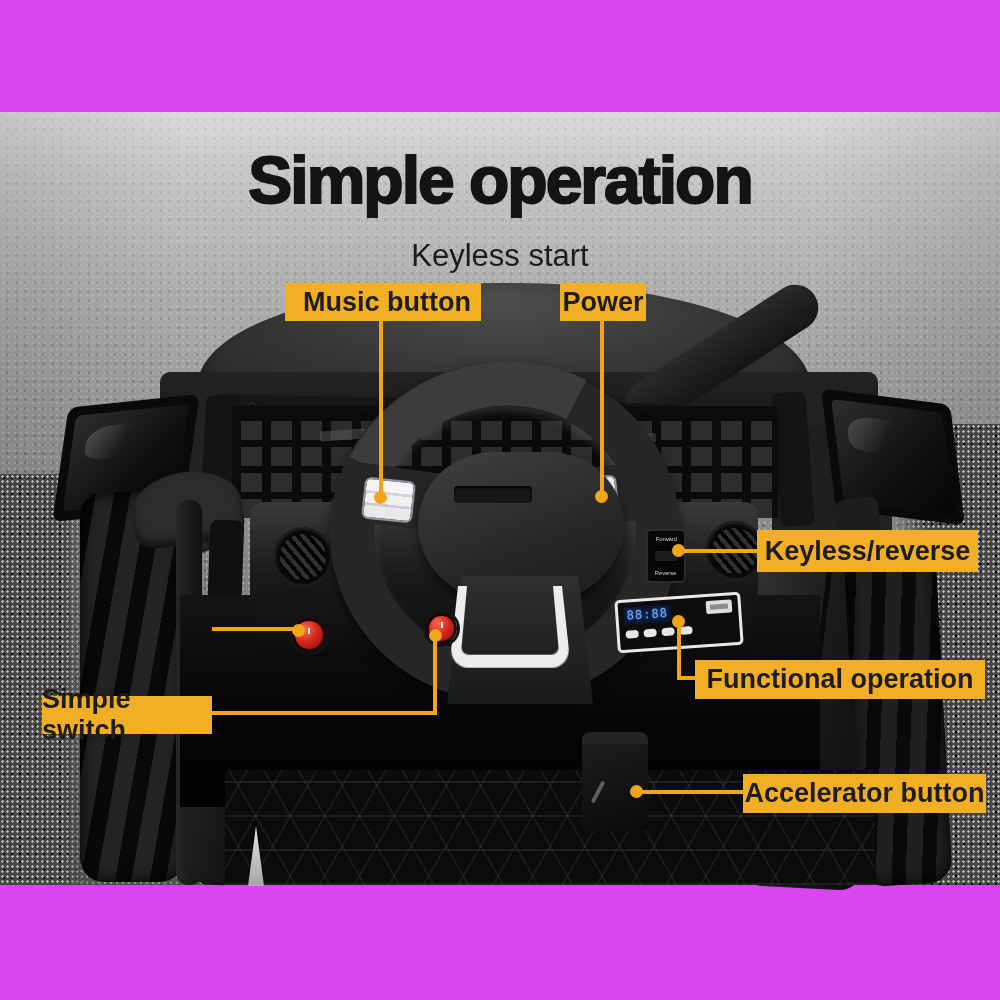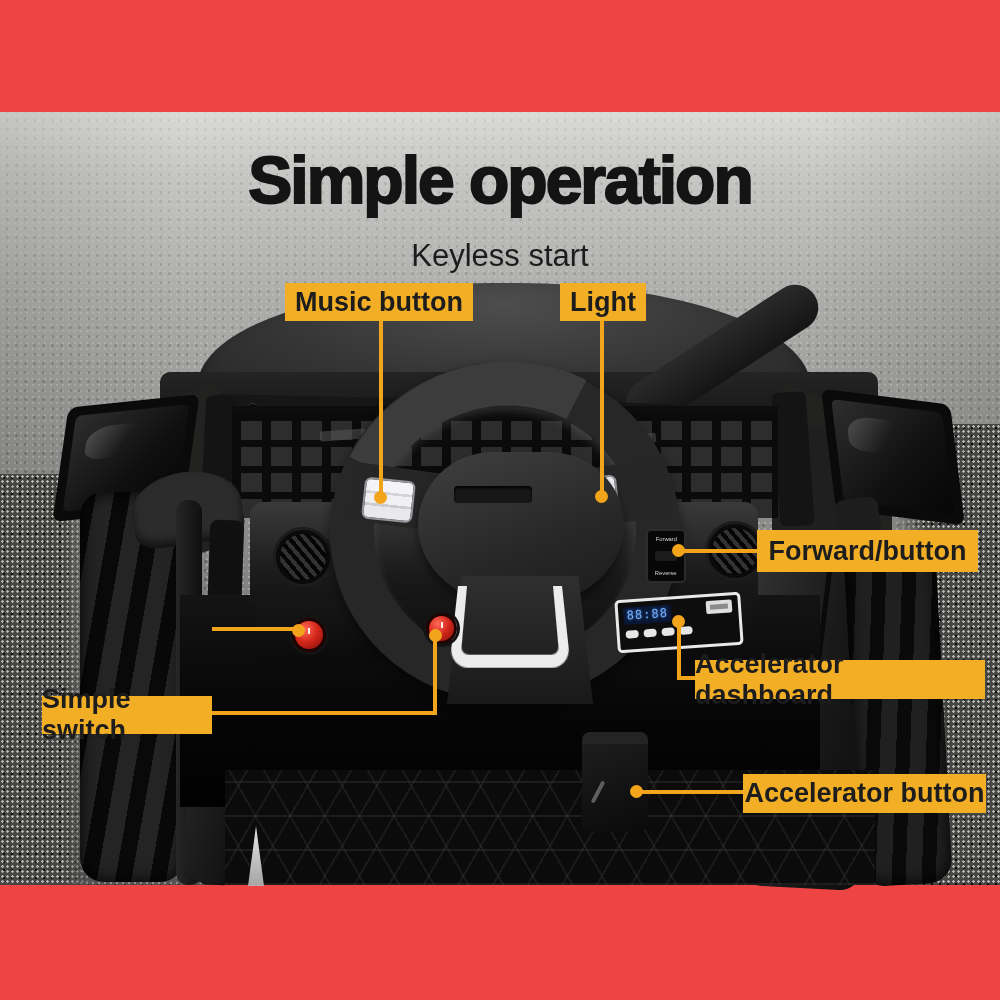--- a/index.html
+++ b/index.html
@@ -1,16 +1,16 @@
 <!DOCTYPE html>
 <html><head>
 <meta charset="utf-8">
 <style>
   html,body{margin:0;padding:0;background:#ffffff;}
-  .page{position:relative;width:1000px;height:1000px;background:#ef4444;overflow:hidden;
+  .page{position:relative;width:1000px;height:1000px;background:#d946ef;overflow:hidden;
         font-family:"Liberation Sans",sans-serif;}
   .abs{position:absolute;}
 
   
   .asphalt{left:0;top:112px;width:1000px;height:773px;
     background:linear-gradient(180deg,#dadad8 0%,#c6c6c4 8%,#adadab 24%,#999997 42%,#8a8a88 58%,#7a7a78 75%,#6b6b69 90%,#616160 100%);}
   .asphalt::before{content:"";position:absolute;inset:0;
     background-image:radial-gradient(rgba(255,255,255,.5) 1px,transparent 1.6px),
                      radial-gradient(rgba(0,0,0,.45) 1px,transparent 1.6px);
     background-size:6px 6px,9px 9px;background-position:0 0,3px 4px;
@@ -157,21 +157,21 @@
     background:linear-gradient(160deg,#1d1d1d,#0a0a0a);border-top:12px solid #242424;box-sizing:border-box;}
   .pedal::after{content:"";position:absolute;left:14px;top:36px;width:4px;height:24px;background:#9a9a9a;
     opacity:.55;transform:rotate(28deg);border-radius:2px;}
 
   
   .co-box{position:absolute;background:#F2AF25;color:#1d1d1d;display:flex;align-items:center;justify-content:center;
     font-size:27px;font-weight:bold;z-index:21;letter-spacing:0;}
   .cline{position:absolute;background:#F2A51B;z-index:20;}
   .cdot{position:absolute;width:13px;height:13px;border-radius:50%;background:#F2A51B;z-index:20;}
 
-  #box-music{left:285px;top:283px;width:188px;height:38px;}
+  #box-music{left:285px;top:283px;width:188px;height:38px;padding-left:8px;}
   #box-horn{left:560px;top:283px;width:86px;height:38px;}
   #box-fr{left:757px;top:530px;width:221px;height:42px;}
   #box-light{left:35px;top:608px;width:177px;height:41px;}
   #box-power{left:42px;top:696px;width:170px;height:38px;}
   #box-fd{left:695px;top:660px;width:290px;height:39px;}
   #box-accel{left:743px;top:774px;width:243px;height:39px;}
 </style>
 </head>
 <body>
 
@@ -276,19 +276,19 @@
   <div class="cdot" style="left:429px;top:629px;"></div>
 
   <div class="cline" style="left:677px;top:621px;width:4px;height:59px;"></div>
   <div class="cline" style="left:677px;top:676px;width:20px;height:4px;"></div>
   <div class="cdot" style="left:672px;top:615px;"></div>
 
   <div class="cline" style="left:640px;top:790px;width:105px;height:4px;"></div>
   <div class="cdot" style="left:630px;top:785px;"></div>
 
   <div class="co-box" id="box-music">Music button</div>
-  <div class="co-box" id="box-horn">Light</div>
-  <div class="co-box" id="box-fr">Forward/button</div>
+  <div class="co-box" id="box-horn">Power</div>
+  <div class="co-box" id="box-fr">Keyless/reverse</div>
   <div class="co-box" id="box-power">Simple switch</div>
-  <div class="co-box" id="box-fd">Accelerator dashboard</div>
+  <div class="co-box" id="box-fd">Functional operation</div>
   <div class="co-box" id="box-accel">Accelerator button</div>
 
 </div>
 
 </body></html>

